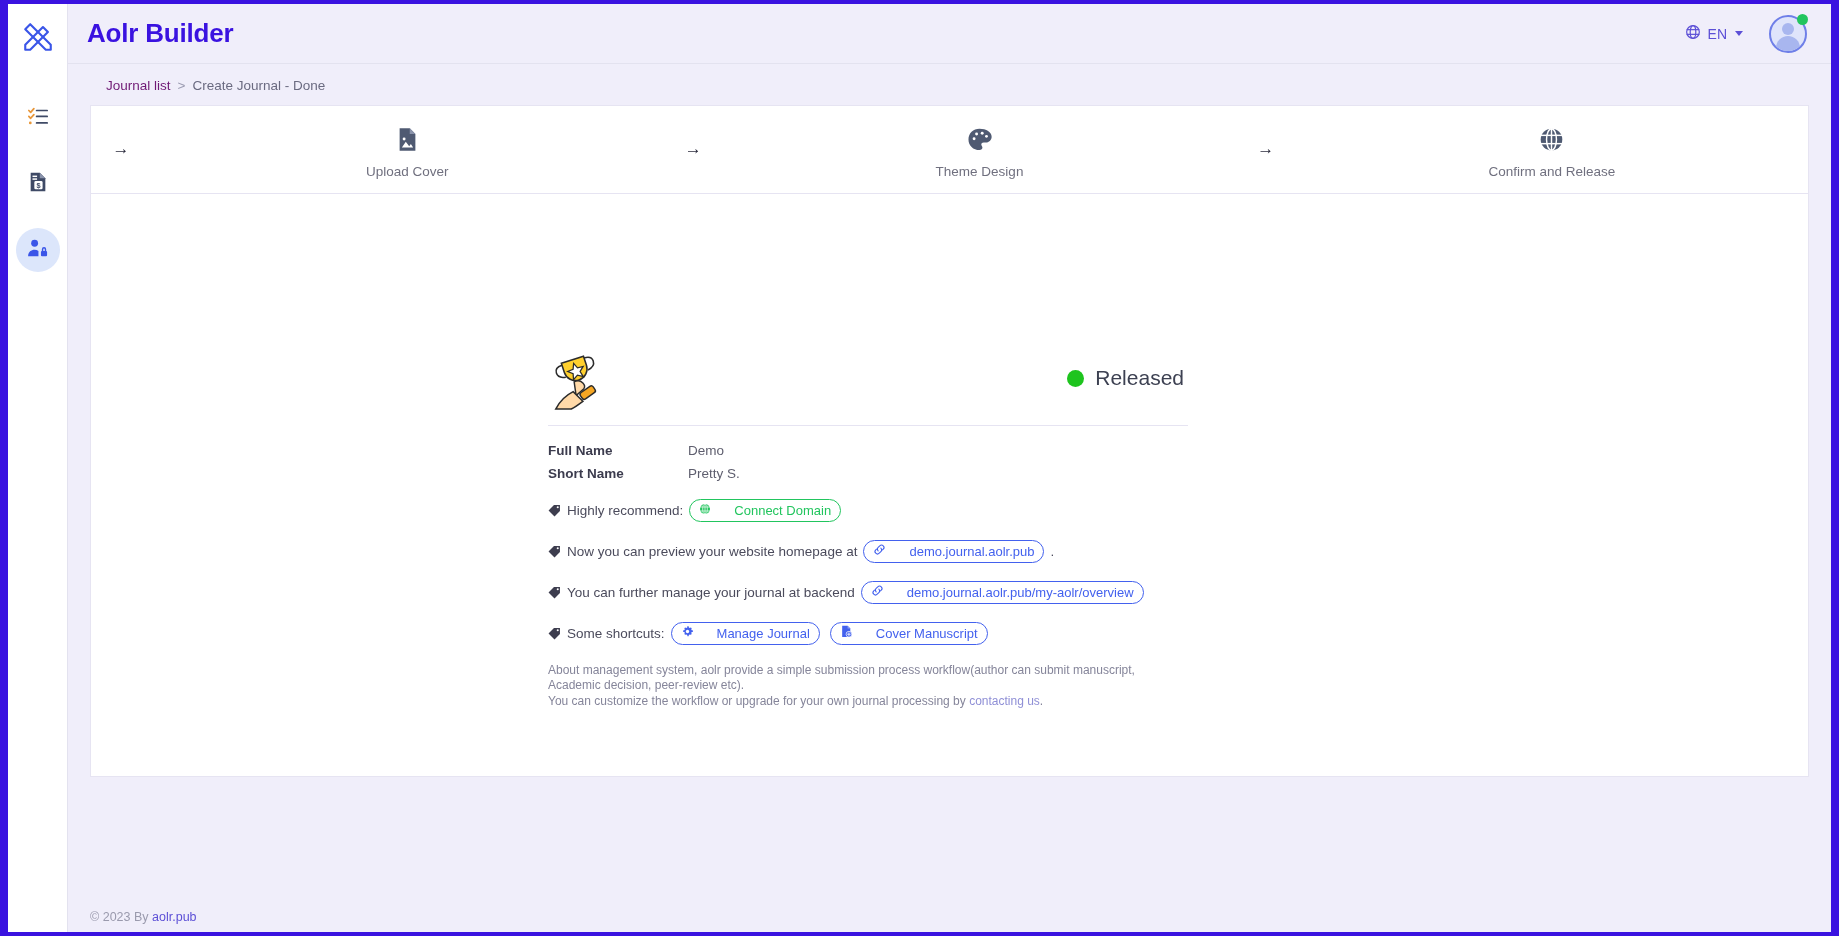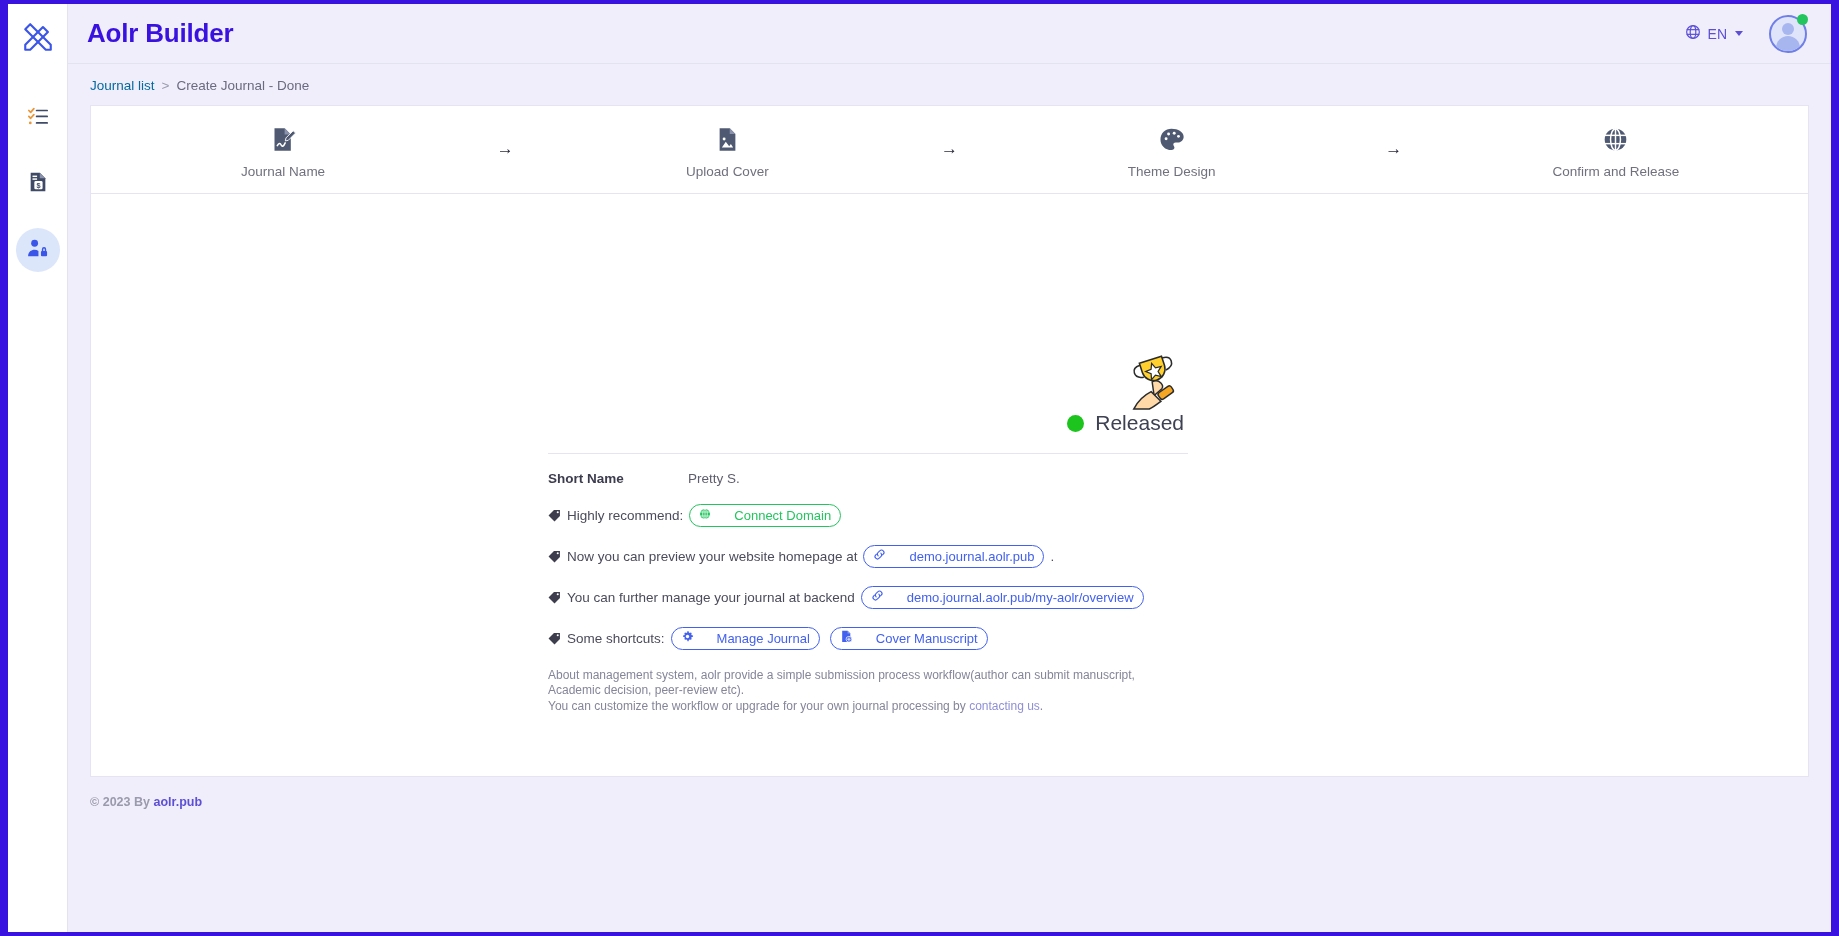--- a/index.html
+++ b/index.html
@@ -106,21 +106,21 @@
     background: #22c55e;
   }
 
   
   .breadcrumb {
     padding: 14px 0 12px 22px;
     font-size: 13.5px;
     color: #6a6a80;
     display: flex; align-items: center; gap: 7px;
   }
-  .breadcrumb a { color: #0369a1; text-decoration: none; cursor: pointer; }
+  .breadcrumb a { color: #701a75; text-decoration: none; cursor: pointer; margin-left: 16px; }
   .breadcrumb .sep { color: #9a9ab0; }
 
   
   .card {
     margin: 0 22px;
     background: #ffffff;
     border: 1px solid #e6e4f2;
     flex: 0 0 auto;
     height: 672px;
     display: flex;
@@ -160,25 +160,24 @@
     position: relative;
   }
   .content {
     position: absolute;
     left: 457px;
     top: 155px;
     width: 640px;
   }
   .trophy-row {
     display: flex;
-    align-items: flex-end;
+    align-items: center;
     justify-content: space-between;
     padding-bottom: 14px;
     border-bottom: 1px solid #e6e4f2;
-    flex-direction: column;
   }
   .trophy { width: 62px; height: 62px; }
   .status {
     display: flex; align-items: center; gap: 11px;
     font-size: 21px; color: #3d4152;
     padding-bottom: 4px; padding-right: 4px;
   }
   .status-dot { width: 17px; height: 17px; border-radius: 50%; background: #1ec41e; }
 
   .kv { margin-top: 17px; }
@@ -214,25 +213,24 @@
     color: #85859a;
     line-height: 1.2;
   }
   .about .line { margin-bottom: 1px; }
   .about a { color: #8f8fd6; text-decoration: none; cursor: pointer; }
 
   
   .footer {
     flex: 1 1 auto;
     display: flex;
-    align-items: flex-start;
-    padding: 18px 0 0 22px;
+    align-items: flex-end;
+    padding: 18px 0 8px 22px;
     font-size: 12.5px;
     color: #9a9aad;
-    font-weight: bold;
   }
   .footer a { color: #5c4fd6; text-decoration: none; cursor: pointer; }
 </style>
 </head>
 <body>
 
 <div class="sidebar">
 
   <div class="logo-mark">
     <span>
@@ -312,31 +310,20 @@
   <div class="breadcrumb">
     <a>Journal list</a>
     <span class="sep">&gt;</span>
     <span>Create Journal - Done</span>
   </div>
 
   <div class="card">
 
     <div class="stepper">
 
-      <div class="step">
-        <span class="icon">
-          <svg width="27" height="27" viewBox="0 0 24 24">
-            <path d="M4 2 h9 l5.5 5.5 V22 H4 Z" fill="#4f5a72"></path>
-            <path d="M13 2 v5.5 h5.5 Z" fill="#8a93ab"></path>
-            <path d="M6.5 17.5 q2 -3.5 3.5 -0.5 q1.4 2.6 3.5 -2" fill="none" stroke="#ffffff" stroke-width="1.4" stroke-linecap="round"></path>
-            <path d="M20.6 4.2 l2.1 2.1 l-6.4 6.4 l-2.7 0.6 l0.6 -2.7 Z" fill="#4f5a72" stroke="#ffffff" stroke-width="0.8"></path>
-          </svg>
-        </span>
-        <span class="lbl">Journal Name</span>
-      </div>
 
       <div class="step-arrow">
         <span>→</span>
       </div>
 
       <div class="step">
         <span class="icon">
           <svg width="27" height="27" viewBox="0 0 24 24">
             <path d="M5 2 h9 l5 5 V22 H5 Z" fill="#4f5a72"></path>
             <path d="M14 2 v5 h5 Z" fill="#8a93ab"></path>
@@ -401,20 +388,24 @@
             </svg>
           </span>
           <div class="status">
             <span class="status-dot"></span>
             <span>Released</span>
           </div>
         </div>
 
         <div class="kv">
           <div class="kv-row">
+            <span class="kv-key">Full Name</span>
+            <span class="kv-val">Demo</span>
+          </div>
+          <div class="kv-row">
             <span class="kv-key">Short Name</span>
             <span class="kv-val">Pretty S.</span>
           </div>
         </div>
 
         <div class="notes">
 
           <div class="note">
             <span class="tag-icon">
               <svg width="13" height="13" viewBox="0 0 24 24" fill="#3d3d4e">

